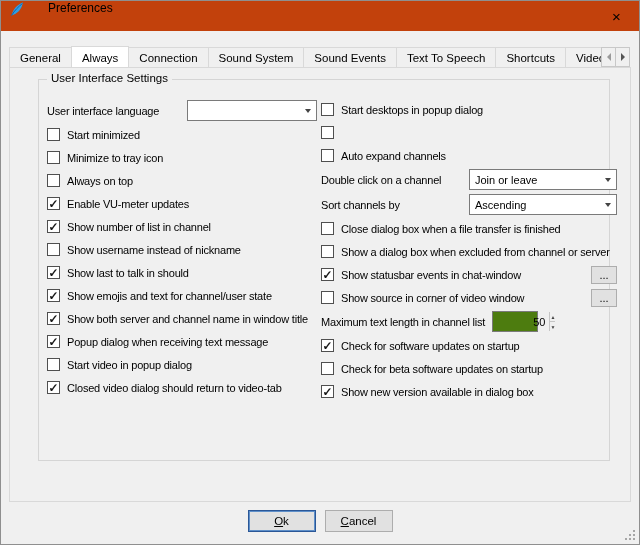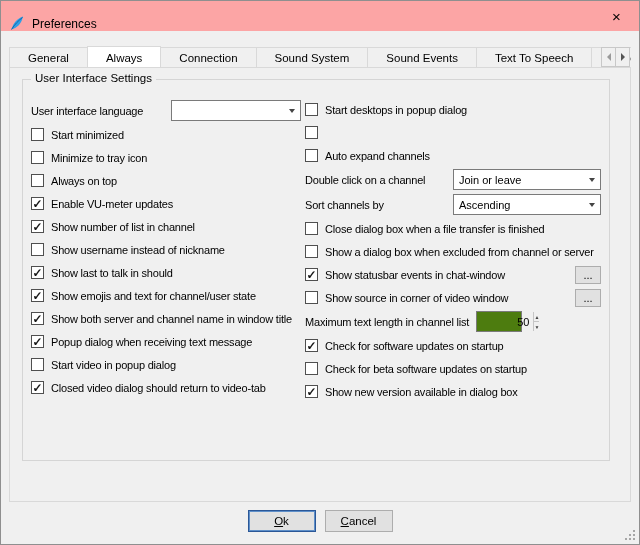--- a/index.html
+++ b/index.html
@@ -3,35 +3,35 @@
 <meta charset="utf-8">
 <style>
   * { box-sizing: border-box; margin: 0; padding: 0; }
   html, body { width: 640px; height: 545px; font-family: "Liberation Sans", sans-serif; }
   .window {
     position: relative; width: 640px; height: 545px;
     background: #f0f0f0; border: 1px solid #8f8f8f; overflow: hidden;
     font-size: 11.5px; color: #000;
   }
   
-  .titlebar { height: 30px; background: #fca5a5; display: flex; align-items: flex-end; }
+  .titlebar { height: 30px; background: #c2410c; display: flex; align-items: flex-start; gap: 16px; }
   .title-icon { width: 16px; height: 16px; margin: 0 7px 0 8px; flex: none; }
   .title-text { font-size: 12px; }
   .close-btn {
     margin-left: auto; width: 45px; height: 30px; display: flex;
     align-items: center; justify-content: center; font-size: 15px; color: #000;
     cursor: default;
   }
   
   .tabbar {
     position: absolute; left: 8px; right: 8px; top: 44px; height: 22px;
     display: flex; align-items: flex-end; overflow: hidden; white-space: nowrap;
   }
   .tab {
-    display: inline-flex; align-items: center; height: 20px; padding: 0 18px;
+    display: inline-flex; align-items: center; height: 20px; padding: 0 10px;
     border: 1px solid #d9d9d9; border-bottom: none; background: #f0f0f0;
     margin-right: -1px; font-size: 11.5px; flex: none;
   }
   .tab.checked {
     background: #fff; height: 22px; margin-bottom: -1px;
     position: relative; z-index: 3; border-color: #d9d9d9;
   }
   .tab-scroll {
     position: absolute; right: 9px; top: 46px; height: 20px; display: flex; z-index: 4;
   }
@@ -41,21 +41,21 @@
   }
   .tri-left { width:0;height:0;border-top:4px solid transparent;border-bottom:4px solid transparent;border-right:4px solid #9a9a9a; }
   .tri-right { width:0;height:0;border-top:4px solid transparent;border-bottom:4px solid transparent;border-left:4px solid #555; }
   
   .pane {
     position: absolute; left: 8px; right: 8px; top: 66px; bottom: 42px;
     border: 1px solid #d9d9d9; background: #f0f0f0; z-index: 1;
   }
   
   .groupbox {
-    position: absolute; left: 12px; right: 20px; top: 11px; height: 382px;
+    position: absolute; left: 28px; right: 20px; top: 11px; height: 382px;
     border: 1px solid #d5d5d5;
   }
   .groupbox-title {
     position: absolute; top: -8px; left: 8px; background: #f0f0f0; padding: 0 4px;
     font-size: 11.5px;
   }
   
   .col { position: absolute; top: 18px; }
   .col-left  { left: 8px;  width: 270px; }
   .col-right { left: 282px; width: 296px; }

